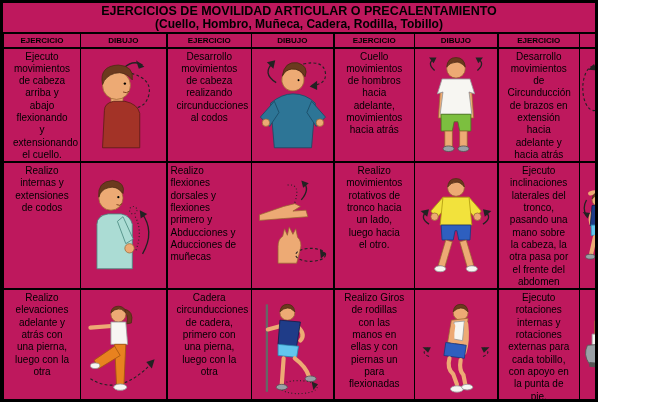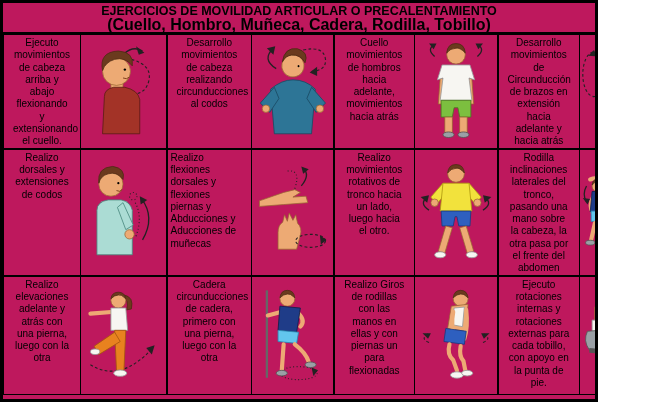--- a/index.html
+++ b/index.html
@@ -4,21 +4,21 @@
 <style>
   html,body{margin:0;padding:0;background:#fff;}
   .sheet{
     width:598px;height:402px;box-sizing:border-box;
     border:3px solid #000;background:#be185d;
     font-family:"Liberation Sans",sans-serif;color:#000;
     overflow:hidden;
   }
   .titlebox{text-align:center;border-bottom:1px solid #000;padding:1px 0 1px;}
   .title{font-weight:bold;font-size:12.5px;line-height:14px;}
-  .subtitle{font-weight:bold;font-size:16px;line-height:13px;}
+  .subtitle{font-weight:bold;font-size:12px;line-height:13px;}
   table{border-collapse:collapse;width:100%;table-layout:fixed;}
   th,td{border:1px solid #000;box-sizing:border-box;padding:0;}
   th{font-size:8px;font-weight:bold;height:14px;text-align:center;letter-spacing:0;}
   
   th:nth-child(3),td:nth-child(3),
   th:nth-child(5),td:nth-child(5),
   th:nth-child(7),td:nth-child(7){border-left-width:2px;}
   tr.body td{border-top-width:2px;}
   td.ex{
     vertical-align:top;text-align:center;
@@ -69,20 +69,30 @@
       <col style="width:77px">
         <col style="width:86px">
         <col style="width:85px">
         <col style="width:82px">
       <col style="width:81px">
         <col style="width:83px">
         <col style="width:82px">
         <col style="width:74px">
     </colgroup>
     <tbody>
+        <tr>
+      <th>EJERCICIO</th>
+      <th>DIBUJO</th>
+      <th>EJERCICIO</th>
+      <th>DIBUJO</th>
+      <th>EJERCICIO</th>
+      <th>DIBUJO</th>
+      <th>EJERCICIO</th>
+      <th>DIBUJO</th>
+    </tr>
 
     <tr class="body r1">
       <td class="ex">Ejecuto movimientos de cabeza arriba y abajo flexionando y extensionando el cuello.</td>
       <td class="draw">
         <svg viewBox="0 0 86 108" preserveAspectRatio="xMidYMid meet">
           <path class="dash" d="M52,20 Q74,26 71,42 Q68,58 50,58"></path>
           <path class="arrow" d="M44,14 Q54,5 64,11"></path>
               <polygon class="ah" points="66,13 57,6 60,15"></polygon>
           <rect class="skin" x="30" y="42" width="13" height="12"></rect>
           <path class="red" d="M23,60 Q23,52 33,50 L45,50 Q59,53 61,63 L61,100 L21,100 Z"></path>
@@ -145,37 +155,37 @@
           <path class="lblue" d="M34,55 L52,55 L52,69 L45,69 L44,61 L42,61 L41,69 L34,69 Z"></path>
           <rect class="skin" x="36" y="69" width="6" height="26"></rect>
           <rect class="skin" x="44" y="69" width="6" height="26"></rect>
           <ellipse class="shoe" cx="38" cy="97" rx="6" ry="3"></ellipse>
           <ellipse class="shoe" cx="48" cy="97" rx="6" ry="3"></ellipse>
         </svg>
       </td>
     </tr>
 
     <tr class="body r2">
-      <td class="ex">Realizo dorsales y extensiones de codos</td>
+      <td class="ex">Realizo internas y extensiones de codos</td>
       <td class="draw">
         <svg viewBox="0 0 86 108" preserveAspectRatio="xMidYMid meet">
           <path class="dot" d="M57,80 Q65,58 55,42"></path>
           <circle class="dot" cx="54" cy="37" r="4"></circle>
           <path class="arrow" d="M64,84 Q78,60 63,40"></path>
               <polygon class="ah" points="61,37 62,46 69,41"></polygon>
           <path class="teal" d="M15,52 Q15,43 27,41 L41,41 Q51,43 53,52 L53,100 L15,100 Z"></path>
           <path class="teal" d="M43,44 L54,68 L46,73 L37,49 Z"></path>
           <circle class="skin" cx="50" cy="78" r="5"></circle>
           <circle class="skin" cx="30" cy="24" r="13"></circle>
           <path class="hair" d="M17,23 Q15,6 32,5 Q46,7 43,19 Q36,10 27,13 Q19,15 17,23 Z"></path>
           <circle cx="38" cy="23" r="1.2"></circle>
           <path class="face" d="M36,31 q4,2 6,-1"></path>
         </svg>
       </td>
-      <td class="ex left">Realizo flexiones dorsales y flexiones piernas y Abducciones y Aducciones de muñecas</td>
+      <td class="ex left">Realizo flexiones dorsales y flexiones primero y Abducciones y Aducciones de muñecas</td>
       <td class="draw">
         <svg viewBox="0 0 86 108" preserveAspectRatio="xMidYMid meet">
           <path class="dot" d="M46,29 Q53,8 38,10"></path>
           <path class="arrow" d="M53,26 Q63,14 55,7"></path>
               <polygon class="ah" points="53,5 61,8 55,13"></polygon>
           <path class="skin" d="M8,42 L34,33 L46,30 L52,33 L44,38 L58,37 L60,44 L34,46 L8,48 Z"></path>
           <path class="skin" d="M28,94 L28,76 Q28,68 33,65 L35,57 L38,64 L40,55 L44,63 L47,57 L49,66 Q54,71 52,79 L48,94 Z"></path>
           <ellipse class="dash" cx="63" cy="85" rx="16" ry="7"></ellipse>
               <polygon class="ah" points="80,84 73,79 74,89"></polygon>
         </svg>
@@ -194,21 +204,21 @@
           <circle class="skin" cx="20" cy="44" r="4"></circle>
               <circle class="skin" cx="66" cy="44" r="4"></circle>
           <path class="yellow" d="M29,23 L57,23 L60,53 L26,53 Z"></path>
           <path class="royal" d="M27,53 L59,53 L58,69 L46,69 L44,59 L42,59 L40,69 L28,69 Z"></path>
           <path class="skin" d="M32,69 L24,96 L31,98 L39,71 Z"></path>
           <path class="skin" d="M54,69 L62,96 L55,98 L47,71 Z"></path>
           <ellipse class="white" cx="26" cy="100" rx="6" ry="3.2"></ellipse>
           <ellipse class="white" cx="60" cy="100" rx="6" ry="3.2"></ellipse>
         </svg>
       </td>
-      <td class="ex">Rodilla inclinaciones laterales del tronco, pasando una mano sobre la cabeza, la otra pasa por el frente del abdomen</td>
+      <td class="ex">Ejecuto inclinaciones laterales del tronco, pasando una mano sobre la cabeza, la otra pasa por el frente del abdomen</td>
       <td class="draw">
         <svg viewBox="0 0 86 108" preserveAspectRatio="xMidYMid meet">
           <g transform="translate(1,6)">
             <path class="arrow" d="M6,20 Q1,29 6,37"></path>
                 <polygon class="ah" points="7,40 2,33 10,34"></polygon>
             <path class="limb" d="M26,26 Q24,8 10,13"></path>
             <path class="limb" d="M13,32 Q8,42 13,49"></path>
             <circle class="skin" cx="19" cy="20" r="7"></circle>
             <path class="hair" d="M12,19 Q13,12 19,12 Q26,12 26,19 Q21,14 19,15 Q15,15 12,19 Z"></path>
             <path class="navy" d="M12,26 L26,25 L28,47 L10,48 Z"></path>

